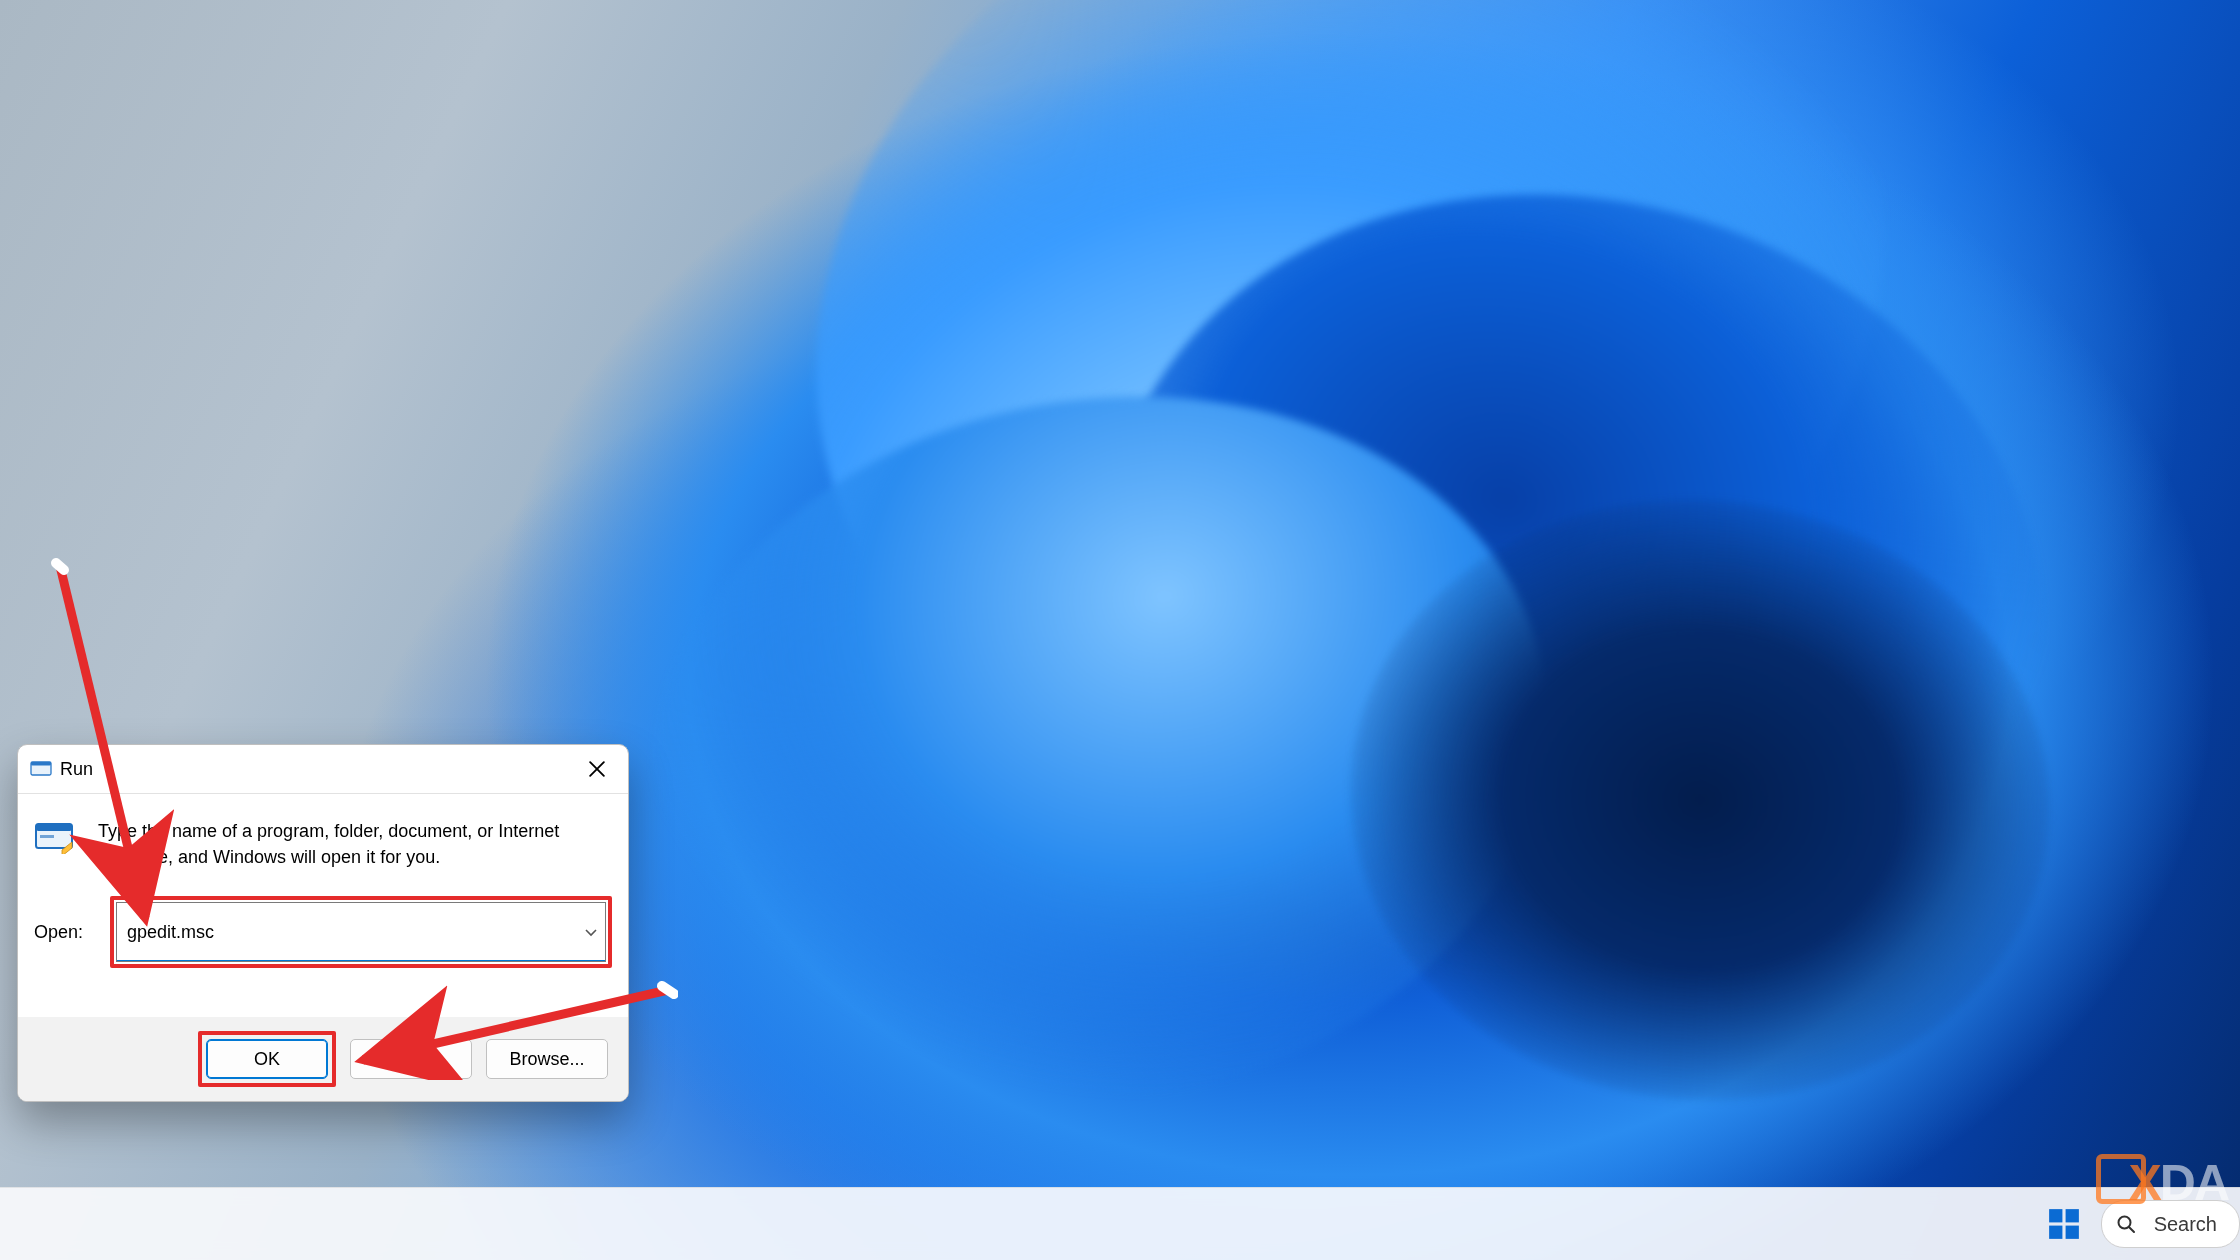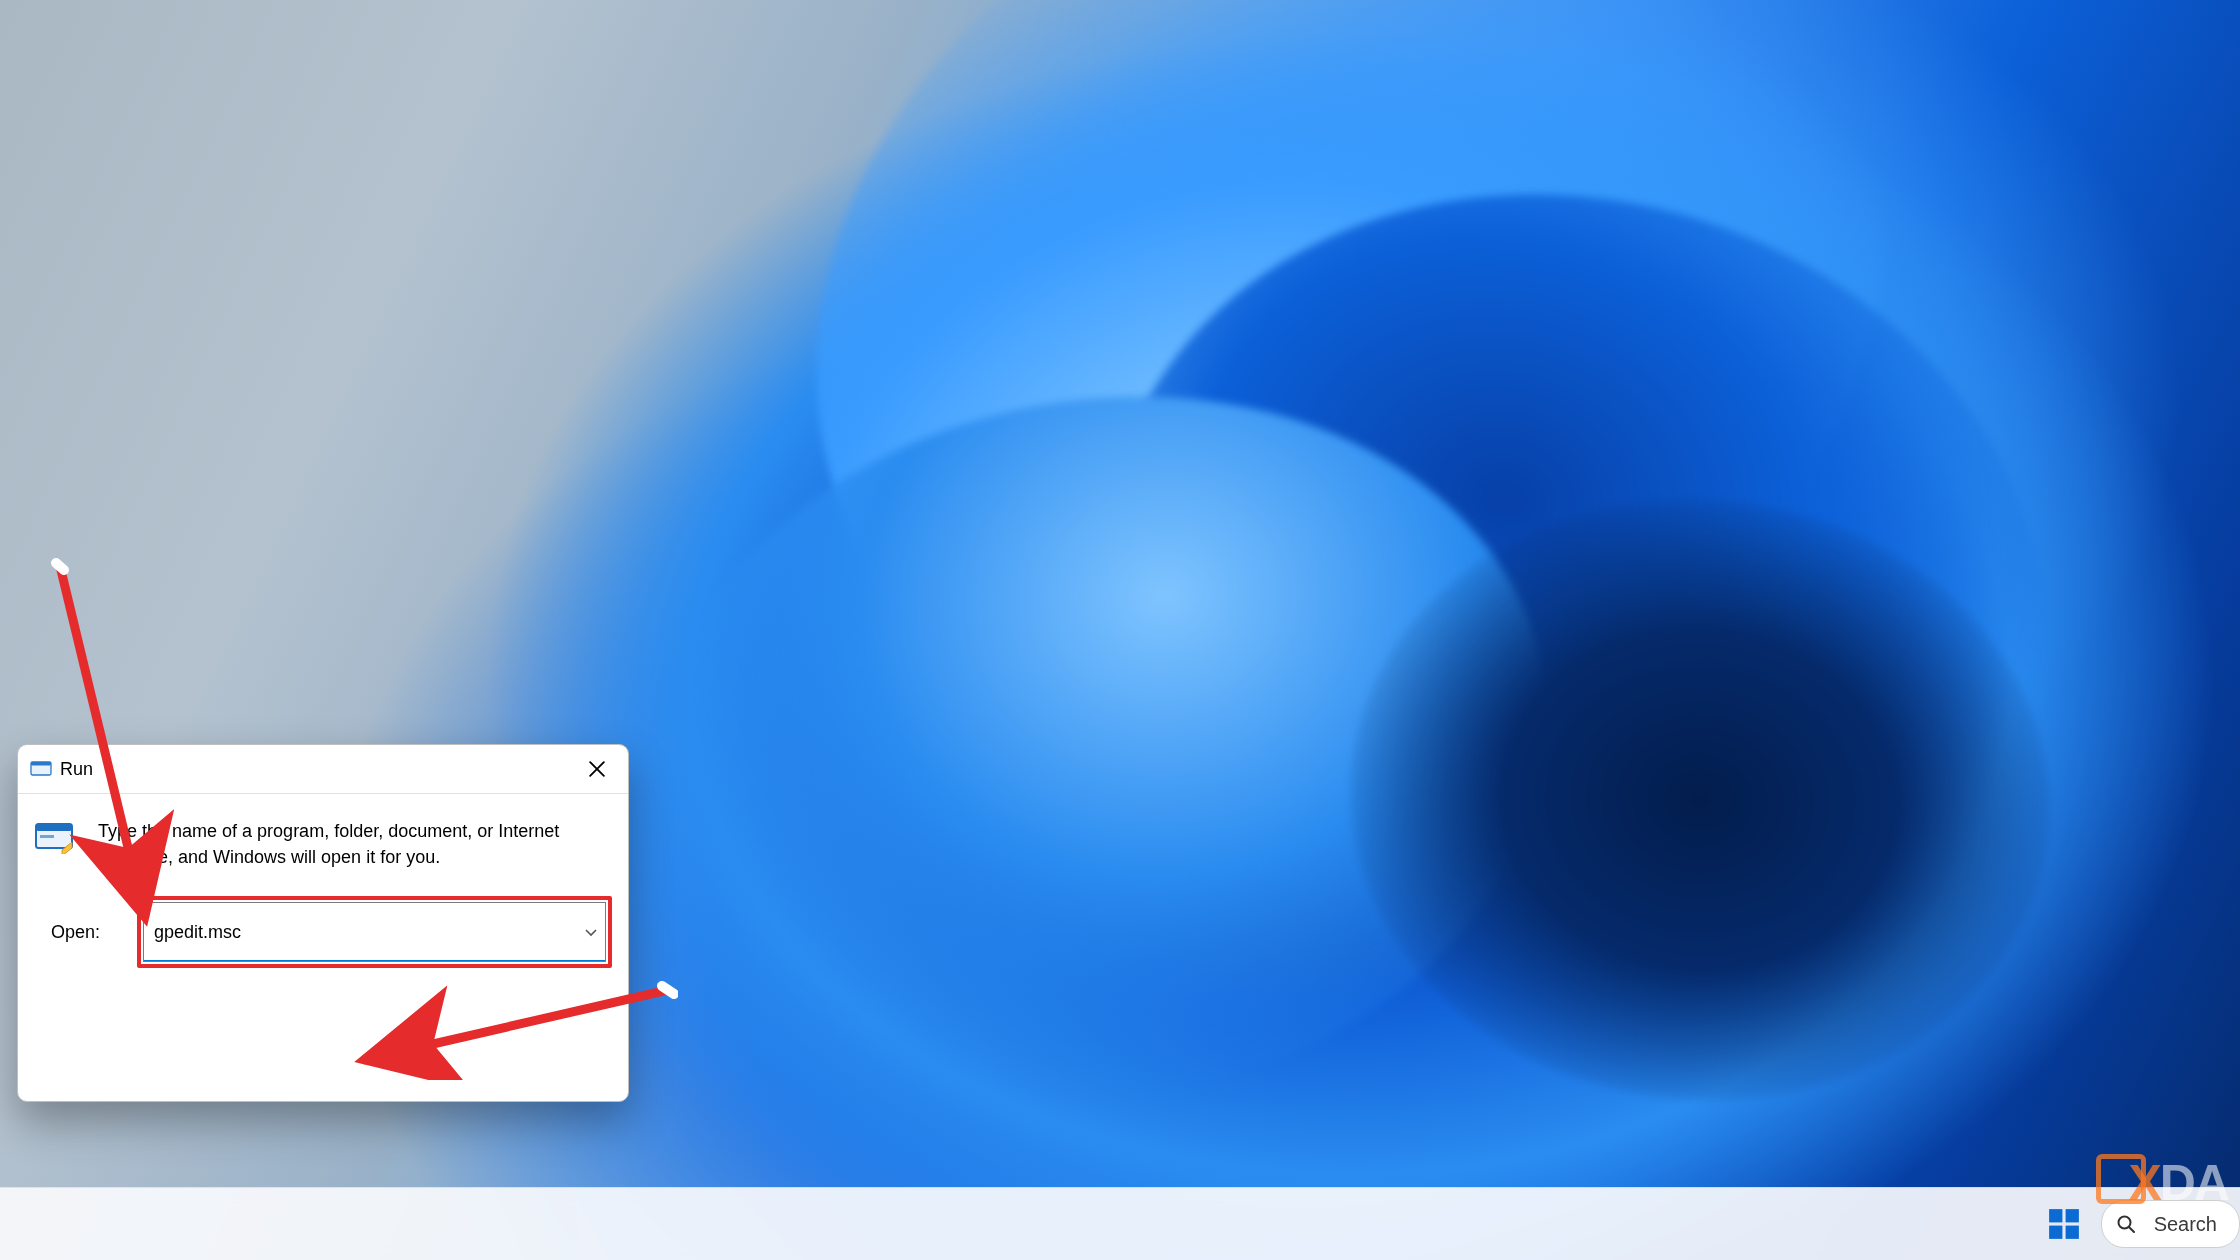--- a/index.html
+++ b/index.html
@@ -93,22 +93,21 @@
   }
   .desc-text {
     font-size: 18px;
     line-height: 26px;
     color: #000;
   }
 
   .open-row {
     display: flex;
     align-items: center;
-    gap: 12px;
-    margin-left: 17px;
+    gap: 2px;
   }
   .open-label {
     width: 74px;
     font-size: 18px;
     color: #000;
   }
   .input-highlight {
     border: 4px solid #e52b2b;
     padding: 2px;
     border-radius: 2px;
@@ -285,20 +284,27 @@
           <span class="combo-caret">
             <svg viewBox="0 0 12 8" width="12" height="8">
                 <path d="M1 1 L6 6 L11 1" fill="none" stroke="#555" stroke-width="1.6"></path>
               </svg>
           </span>
         </div>
       </div>
     </div>
   </div>
 
+  <div class="run-footer">
+    <div class="ok-highlight">
+      <button class="run-btn primary">OK</button>
+    </div>
+    <button class="run-btn">Cancel</button>
+    <button class="run-btn">Browse...</button>
+  </div>
 </div>
 
 <svg class="arrow" style="left:30px; top:558px; width:160px; height:400px;" viewBox="0 0 160 400">
   <defs>
     <marker id="ah1" markerWidth="14" markerHeight="14" refX="11" refY="6" orient="auto">
       <path d="M0,0 L12,6 L0,12 L3,6 Z" fill="#e52b2b"></path>
     </marker>
   </defs>
   <line x1="30" y1="8" x2="115" y2="360" stroke="#e52b2b" stroke-width="9" marker-end="url(#ah1)"></line>
   <line x1="26" y1="5" x2="34" y2="12" stroke="#ffffff" stroke-width="10" stroke-linecap="round"></line>

